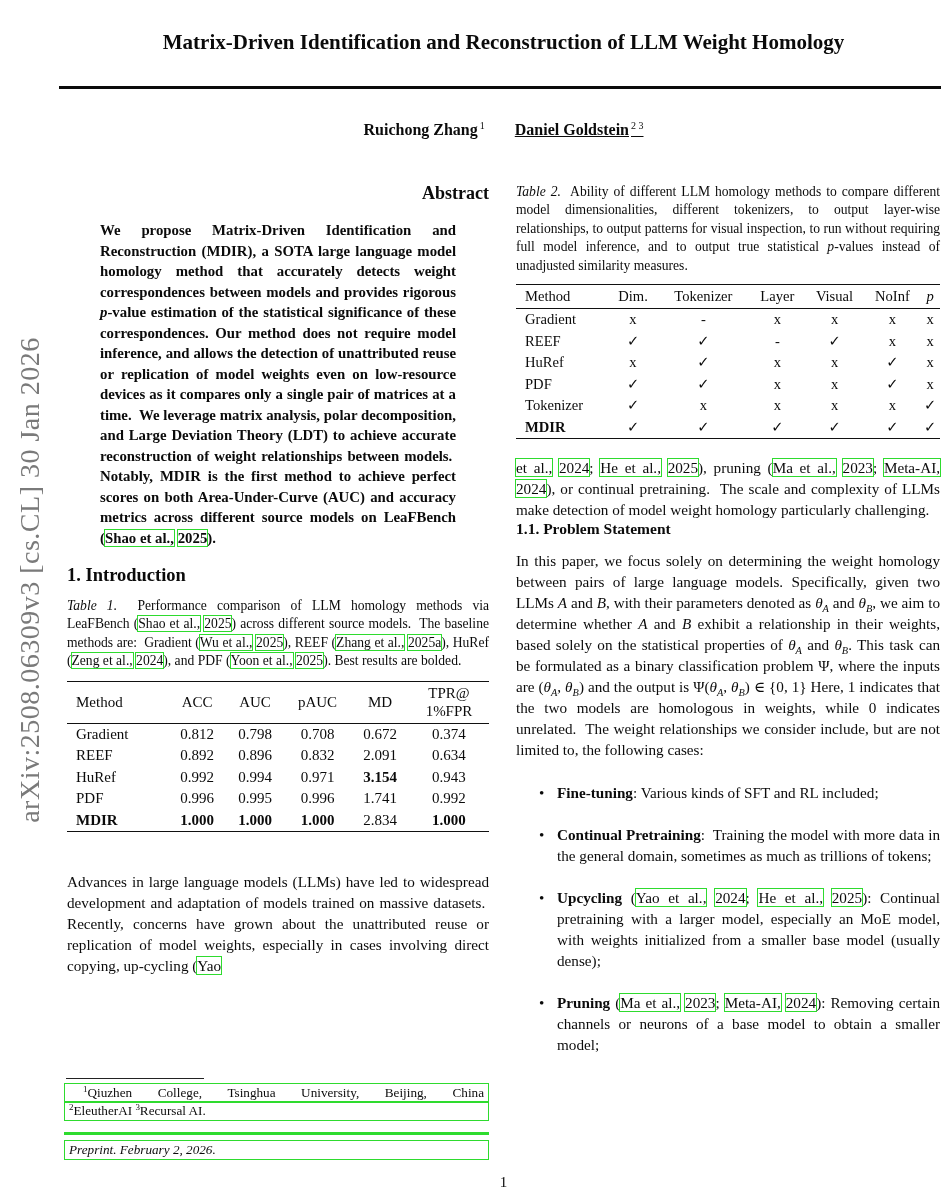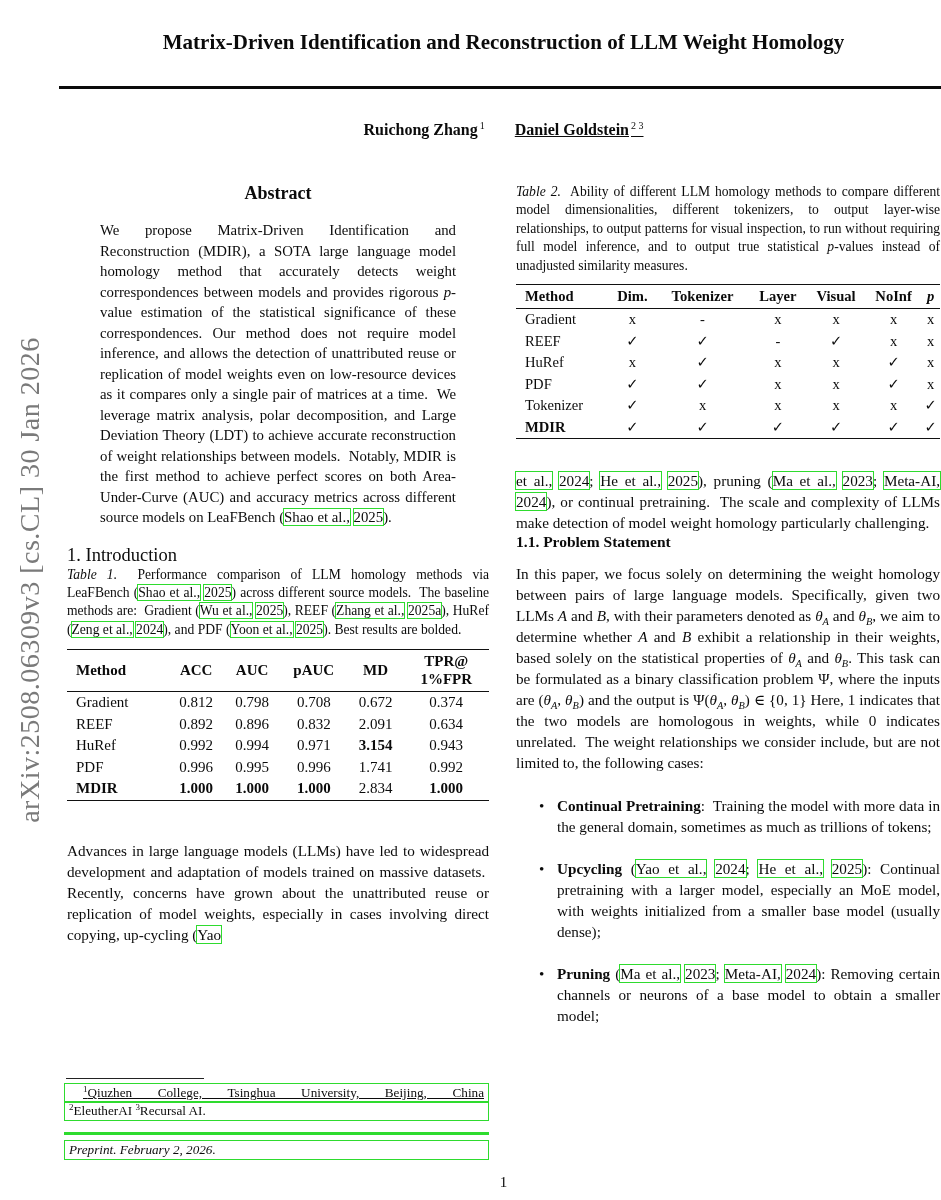--- a/index.html
+++ b/index.html
@@ -20,53 +20,53 @@
 
   .authors { position:absolute; left:67px; top:120px; width:873px; text-align:center;
     font-size:16px; font-weight:bold; }
   .author-2 { margin-left:26px;text-decoration:underline; }
   .author-sup { font-weight:normal; font-size:10px; vertical-align:super; margin-left:2px; }
 
   .col { position:absolute; top:183px; }
   .col-left { left:67px; width:422px; }
   .col-right { left:516px; width:424px; }
 
-  .abstract-heading { text-align:center; font-weight:bold; font-size:18px; margin-bottom:10px; }
-  .abstract { font-size:14.8px; line-height:20.5px; text-align:justify; margin:16px 33px; }
-
-  .section-heading { font-size:18.5px; font-weight:normal; margin-top:17px; }
+  .abstract-heading { text-align:right; font-weight:bold; font-size:18px; margin-bottom:10px; }
+  .abstract { font-size:14.8px; line-height:20.5px; text-align:justify; margin:16px 33px;font-weight:bold; }
+
+  .section-heading { font-size:18.5px; font-weight:bold; margin-top:17px; margin-bottom:11px; }
   .subsection-heading { font-size:15.5px; font-weight:bold; margin-bottom:12px; }
 
   .caption { font-size:13.6px; line-height:18.4px; text-align:justify; }
   .body-para { font-size:15.2px; line-height:21px; text-align:justify; }
   .col-left .body-para { margin-top:39px; }
-  .rc-para1 { margin-top:31px; }
+  .rc-para1 { margin-top:18px; }
 
   .paper-table { width:100%; border-collapse:collapse; font-size:15px;
     border-top:1.6px solid #111; border-bottom:1.6px solid #111; margin-top:9px; }
   .paper-table thead tr { border-bottom:1.3px solid #111; }
-  .paper-table th { font-weight:bold; text-align:center; padding:2px 0 3px; line-height:18px;margin-top:36px; }
+  .paper-table th { font-weight:normal; text-align:center; padding:2px 0 3px; line-height:18px;margin-top:36px; }
   .paper-table td { text-align:center; padding:1px 0; line-height:19.5px; }
   .paper-table th:first-child, .paper-table td:first-child { text-align:left; padding-left:9px; }
   .table1 { margin-top:10px; }
   .table1 th:first-child, .table1 td:first-child { width:24%; }
   .table2 td, .table2 th { font-size:14.6px; }
   .table2 th:first-child, .table2 td:first-child { width:22%; }
   .bold { font-weight:bold; }
   .it { font-style:italic; }
 
   .bullets { list-style:none; margin-top:22px; }
   .bullets li { position:relative; padding-left:41px; margin-bottom:21px;
     font-size:15.2px; line-height:21px; text-align:justify; }
   .bullets li::before { content:"\2022"; position:absolute; left:23px; top:0; }
 
   .footnotes { position:absolute; left:64px; top:1078px; width:425px; }
   .footnote-rule { width:138px; border-top:1.6px solid #222; margin-left:2px; margin-bottom:4px; }
   .fn-box { border:1.6px solid var(--green); font-size:13.2px; line-height:17px; padding:0 4px 1px; }
-  .fn-line1 { text-indent:14px; text-align:justify; text-align-last:justify;text-decoration:underline; }
+  .fn-line1 { text-indent:14px; text-align:justify; text-align-last:justify; }
   .fn-line2 { margin-top:-1.6px; }
   .green-divider { border-top:3.5px solid var(--green); margin-top:11px; }
   .preprint { margin-top:5px; font-style:italic; }
 
   .page-number { position:absolute; left:67px; top:1174px; width:873px; text-align:center; font-size:15px; }
 
   .seg-green { outline:1.6px solid var(--green); outline-offset:0.5px; }
   .seg-it { font-style:italic; }
   .seg-bold { font-weight:bold; }
   .seg-sup { vertical-align:super; font-size:68%; line-height:0; }
@@ -234,20 +234,21 @@
         </tbody>
     </table>
 
     <p class="body-para rc-para1"><span class="seg-green">et al.,</span><span> </span><span class="seg-green">2024</span><span>; </span><span class="seg-green">He et al.,</span><span> </span><span class="seg-green">2025</span><span>), pruning (</span><span class="seg-green">Ma et al.,</span><span> </span><span class="seg-green">2023</span><span>; </span><span class="seg-green">Meta-AI,</span><span> </span><span class="seg-green">2024</span><span>), or continual pretraining.&nbsp; The scale and complexity of LLMs make detection of model weight homology particularly challenging.</span></p>
 
     <h3 class="subsection-heading">1.1. Problem Statement</h3>
 
     <p class="body-para"><span>In this paper, we focus solely on determining the weight homology between pairs of large language models. Specifically, given two LLMs </span><span class="seg-it">A</span><span> and </span><span class="seg-it">B</span><span>, with their parameters denoted as </span><span class="seg-it">θ</span><span class="seg-sub">A</span><span> and </span><span class="seg-it">θ</span><span class="seg-sub">B</span><span>, we aim to determine whether </span><span class="seg-it">A</span><span> and </span><span class="seg-it">B</span><span> exhibit a relationship in their weights, based solely on the statistical properties of </span><span class="seg-it">θ</span><span class="seg-sub">A</span><span> and </span><span class="seg-it">θ</span><span class="seg-sub">B</span><span>. This task can be formulated as a binary classification problem Ψ, where the inputs are (</span><span class="seg-it">θ</span><span class="seg-sub">A</span><span>, </span><span class="seg-it">θ</span><span class="seg-sub">B</span><span>) and the output is Ψ(</span><span class="seg-it">θ</span><span class="seg-sub">A</span><span>, </span><span class="seg-it">θ</span><span class="seg-sub">B</span><span>) ∈ {0, 1} Here, 1 indicates that the two models are homologous in weights, while 0 indicates unrelated.&nbsp; The weight relationships we consider include, but are not limited to, the following cases:</span></p>
 
     <ul class="bullets">
+        <li><span class="seg-bold">Fine-tuning</span><span>: Various kinds of SFT and RL included;</span></li>
         <li><span class="seg-bold">Continual Pretraining</span><span>:&nbsp; Training the model with more data in the general domain, sometimes as much as trillions of tokens;</span></li>
         <li><span class="seg-bold">Upcycling</span><span> (</span><span class="seg-green">Yao et al.,</span><span> </span><span class="seg-green">2024</span><span>; </span><span class="seg-green">He et al.,</span><span> </span><span class="seg-green">2025</span><span>): Continual pretraining with a larger model, especially an MoE model, with weights initialized from a smaller base model (usually dense);</span></li>
         <li><span class="seg-bold">Pruning</span><span> (</span><span class="seg-green">Ma et al.,</span><span> </span><span class="seg-green">2023</span><span>; </span><span class="seg-green">Meta-AI,</span><span> </span><span class="seg-green">2024</span><span>): Removing certain channels or neurons of a base model to obtain a smaller model;</span></li>
       </ul>
   </div>
 
   <div class="page-number">1</div>
 
 </div>
 

